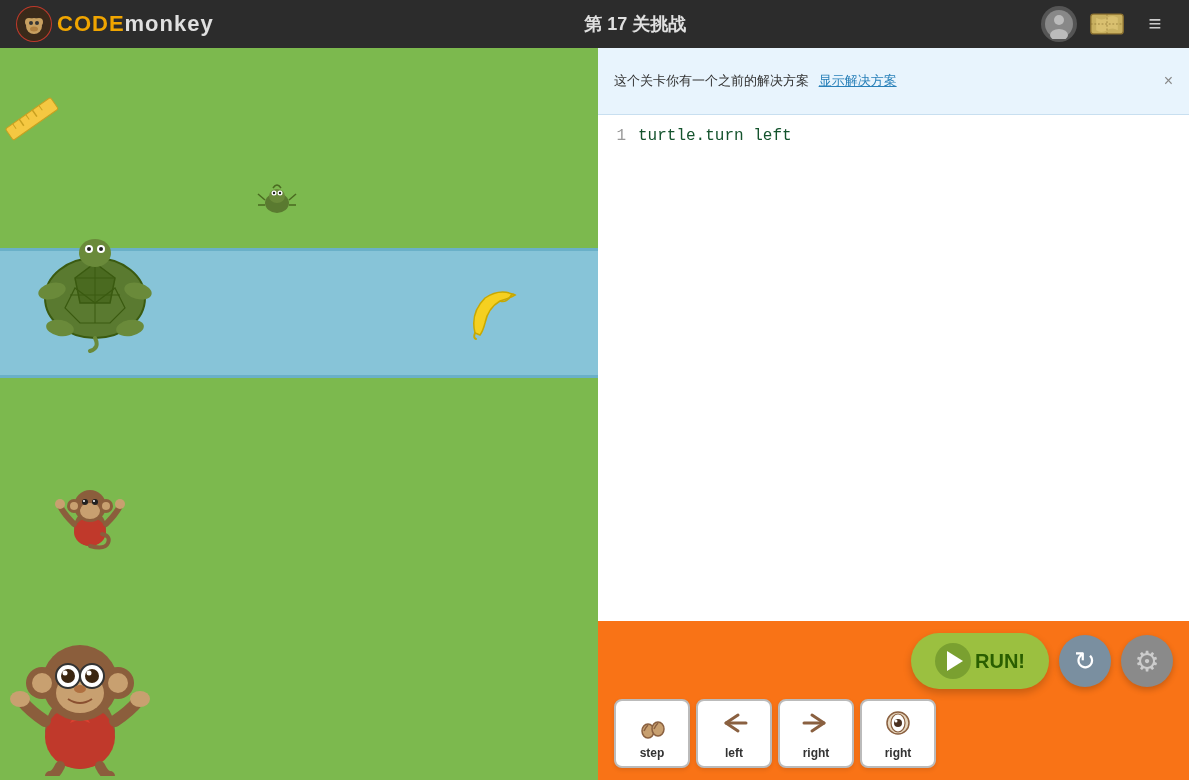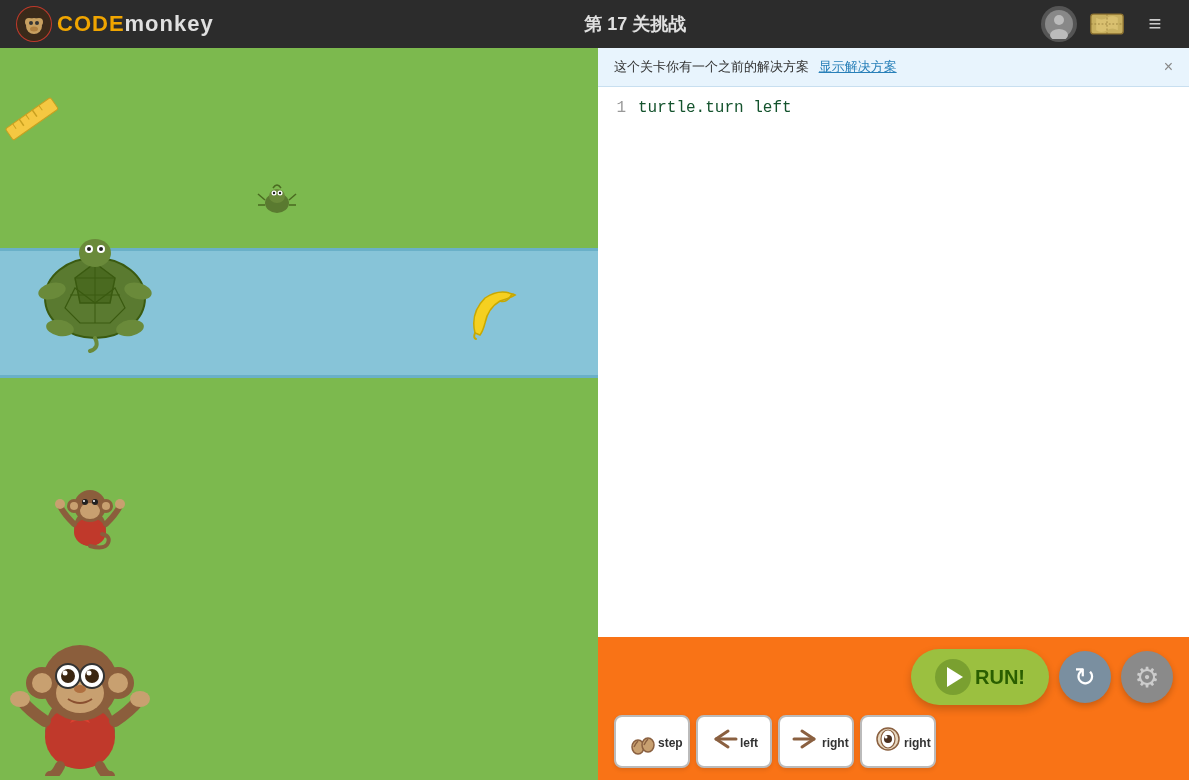--- a/index.html
+++ b/index.html
@@ -60,21 +60,21 @@
 
     
     #code-panel {
       position: absolute; top: 48px; left: 598px; width: 591px; height: 732px;
       background: #fff; display: flex; flex-direction: column;
     }
 
     
     #notification {
       background: #e8f4fd; border-bottom: 1px solid #c8dff0;
-      padding: 10px 16px;
+      padding: 24px 16px;
       display: flex; align-items: center; justify-content: space-between;
       font-size: 13px; color: #333;
     }
     #notification-text { flex: 1; }
     #notification-link {
       color: #2980b9; cursor: pointer; text-decoration: underline; margin-left: 6px;
     }
     #notification-close {
       color: #888; cursor: pointer; font-size: 16px; margin-left: 10px;
     }
@@ -140,21 +140,21 @@
       display: flex; align-items: center; justify-content: center;
       font-size: 28px; color: #ccc;
       box-shadow: 0 3px 6px rgba(0,0,0,0.2);
     }
 
     
     #code-blocks {
       display: flex; align-items: center; gap: 6px;
     }
     .code-block {
-      display: flex; flex-direction: row; align-items: center;
+      display: flex; flex-direction: column; align-items: center;
       background: #fff; border: 2px solid #bbb; border-radius: 8px;
       padding: 6px 10px; cursor: pointer; width: 76px;
       box-shadow: 0 2px 4px rgba(0,0,0,0.1);
     }
     .block-icon { font-size: 28px; line-height: 1; }
     .block-label {
       font-size: 12px; color: #333; margin-top: 2px; font-weight: bold;
     }
 
     

